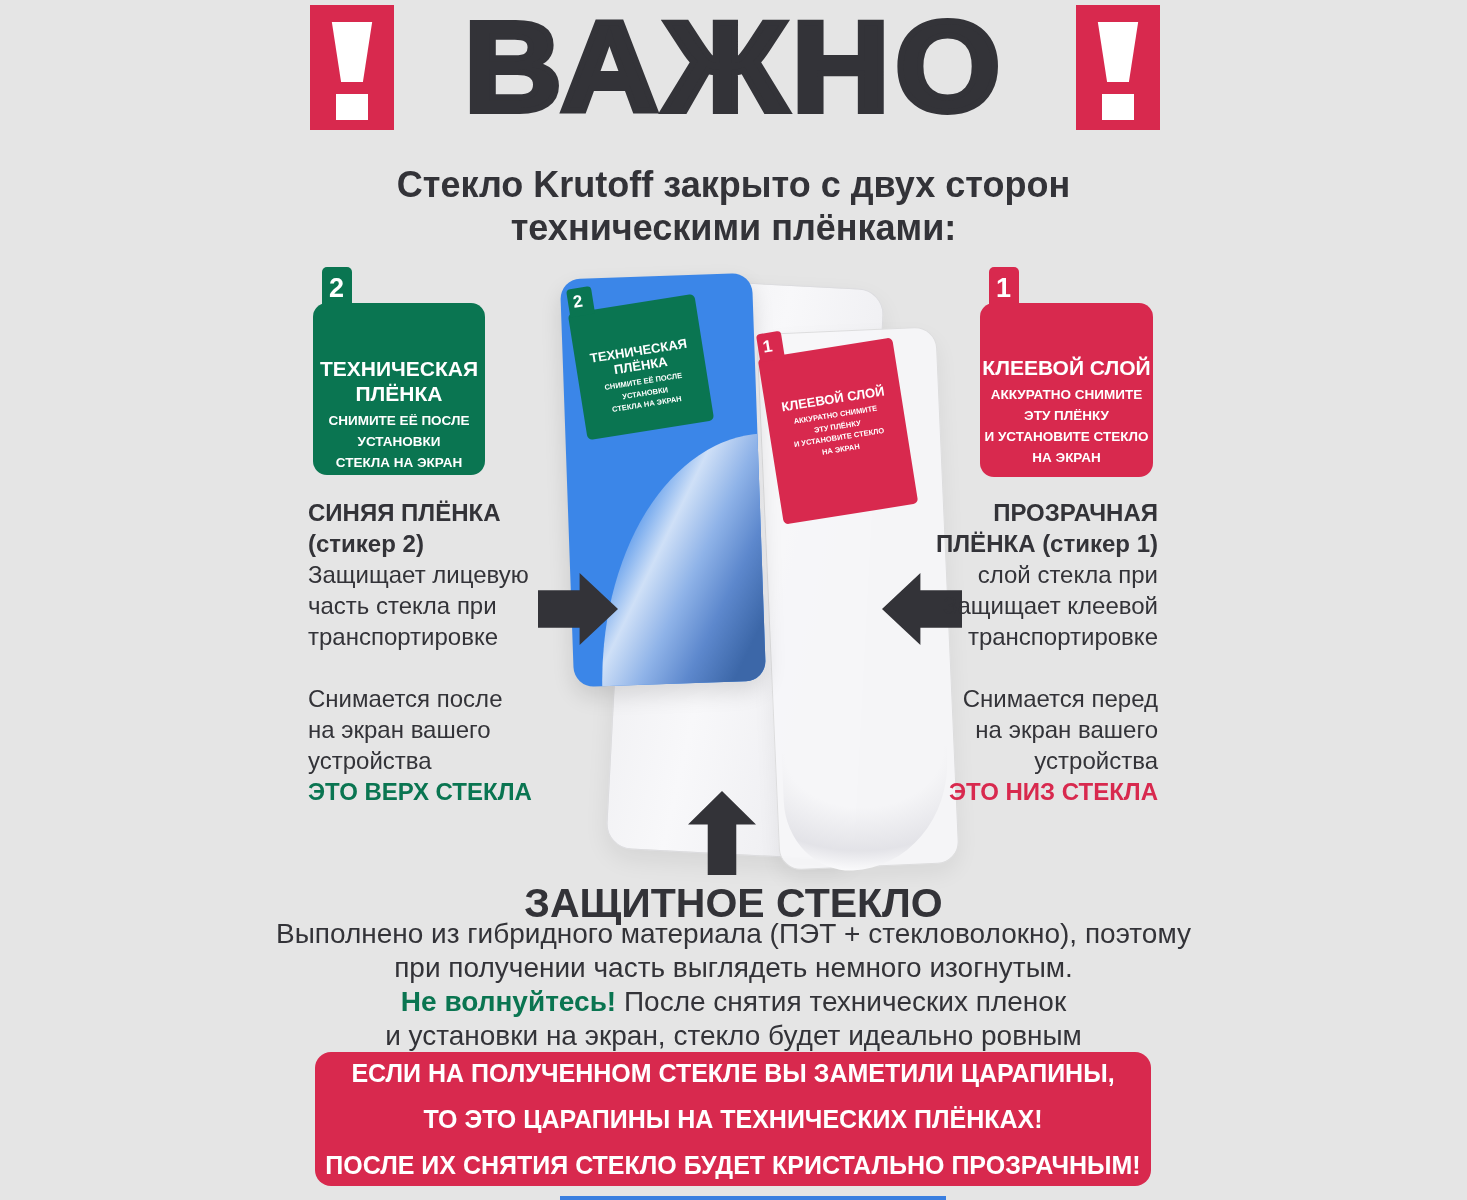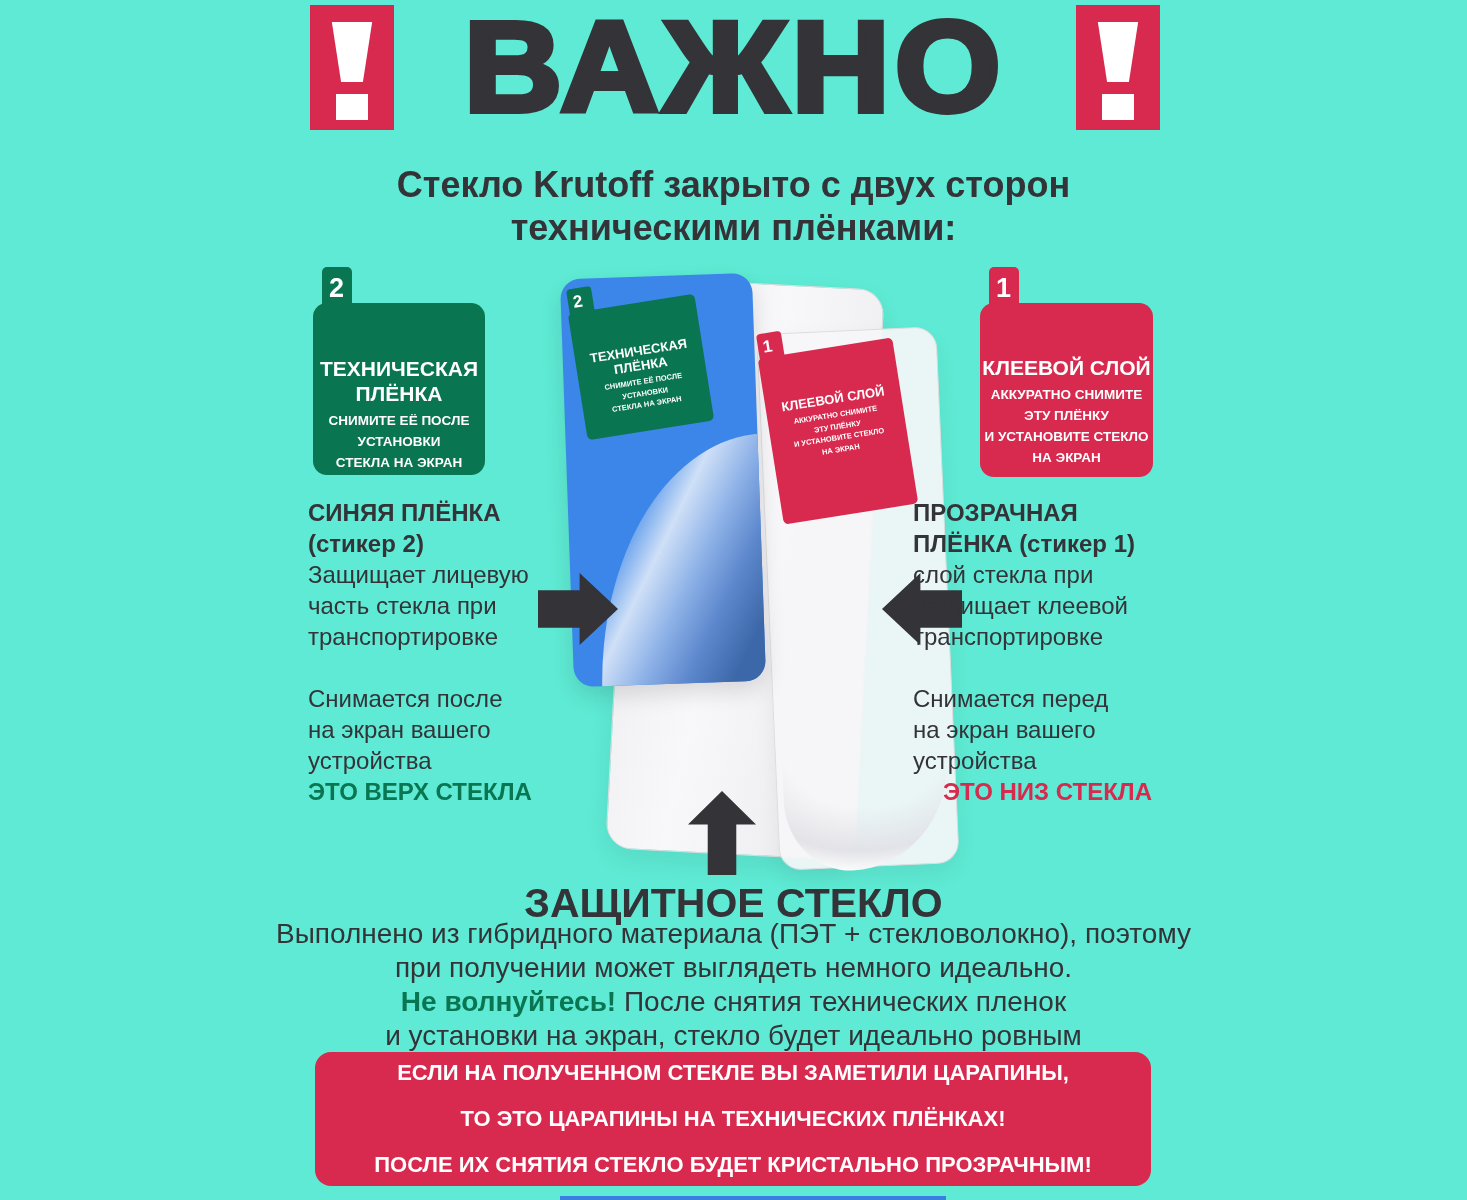--- a/index.html
+++ b/index.html
@@ -1,17 +1,17 @@
 <!DOCTYPE html>
 <html><head>
 <meta charset="utf-8">
 <style>
   html,body{margin:0;padding:0;background:#fff;}
   .poster{
-    position:relative;width:1467px;height:1200px;background:#5eead4;overflow:hidden;
+    position:relative;width:1467px;height:1200px;background:#e5e5e5;overflow:hidden;
     font-family:"Liberation Sans",sans-serif;color:#333338;
   }
   .abs{position:absolute;}
 
   
   .excl-box{width:84px;height:125px;background:#d8294e;}
   .excl-bar{position:absolute;left:21px;top:17px;width:42px;height:60px;background:#fff;
     clip-path:polygon(2% 0,98% 0,76% 100%,24% 100%);}
   .excl-dot{position:absolute;left:26px;top:89px;width:32px;height:26px;background:#fff;}
   .banner-title{
@@ -72,34 +72,34 @@
   .arrow-right{left:538px;top:573px;width:80px;height:72px;
     clip-path:polygon(0 24%,52% 24%,52% 0,100% 50%,52% 100%,52% 76%,0 76%);}
   .arrow-left{left:882px;top:573px;width:80px;height:72px;
     clip-path:polygon(100% 24%,48% 24%,48% 0,0 50%,48% 100%,48% 76%,100% 76%);}
   .arrow-up{left:688px;top:791px;width:68px;height:84px;
     clip-path:polygon(50% 0,100% 40%,71% 40%,71% 100%,29% 100%,29% 40%,0 40%);}
 
   
   .note{top:497px;width:245px;font-size:24px;line-height:31px;color:#333338;z-index:7;}
   .note-left{left:308px;text-align:left;}
-  .note-right{left:913px;text-align:left;}
+  .note-right{left:913px;text-align:right;}
   .note .h{font-weight:bold;}
   .note .sp{height:31px;}
   .emph-green{font-weight:bold;color:#0a7551;}
   .emph-red{font-weight:bold;color:#d8294e;margin-left:30px;}
 
   
   .glass-head{left:0;width:1467px;top:880px;text-align:center;font-weight:bold;font-size:41px;color:#333338;}
   .glass-para{left:0;width:1467px;top:917px;text-align:center;font-size:28px;line-height:34px;color:#333338;}
 
   
   .warning{left:315px;top:1052px;width:836px;height:134px;background:#d8294e;border-radius:16px;
     display:flex;flex-direction:column;align-items:center;justify-content:center;
-    color:#fff;font-weight:bold;font-size:22px;line-height:46px;text-align:center;}
+    color:#fff;font-weight:bold;font-size:25px;line-height:46px;text-align:center;}
 
   .bottom-bar{left:560px;top:1196px;width:386px;height:4px;background:#3a7fe0;}
 </style>
 </head>
 <body>
 
 <div class="poster">
 
   <div class="abs excl-box" style="left:310px;top:5px;">
     <div class="excl-bar"></div>
@@ -196,21 +196,21 @@
     <div class="sp"></div>
     <div>Снимается перед</div>
     <div>на экран вашего</div>
     <div>устройства</div>
     <div class="emph-red">ЭТО НИЗ СТЕКЛА</div>
   </div>
 
   <div class="abs glass-head">ЗАЩИТНОЕ СТЕКЛО</div>
   <div class="abs glass-para">
     <div>Выполнено из гибридного материала (ПЭТ + стекловолокно), поэтому</div>
-    <div>при получении может выглядеть немного идеально.</div>
+    <div>при получении часть выглядеть немного изогнутым.</div>
     <div><span class="emph-green">Не волнуйтесь!</span><span> После снятия технических пленок</span></div>
     <div>и установки на экран, стекло будет идеально ровным</div>
   </div>
 
   <div class="abs warning">
     <div>ЕСЛИ НА ПОЛУЧЕННОМ СТЕКЛЕ ВЫ ЗАМЕТИЛИ ЦАРАПИНЫ,</div>
     <div>ТО ЭТО ЦАРАПИНЫ НА ТЕХНИЧЕСКИХ ПЛЁНКАХ!</div>
     <div>ПОСЛЕ ИХ СНЯТИЯ СТЕКЛО БУДЕТ КРИСТАЛЬНО ПРОЗРАЧНЫМ!</div>
   </div>
 

